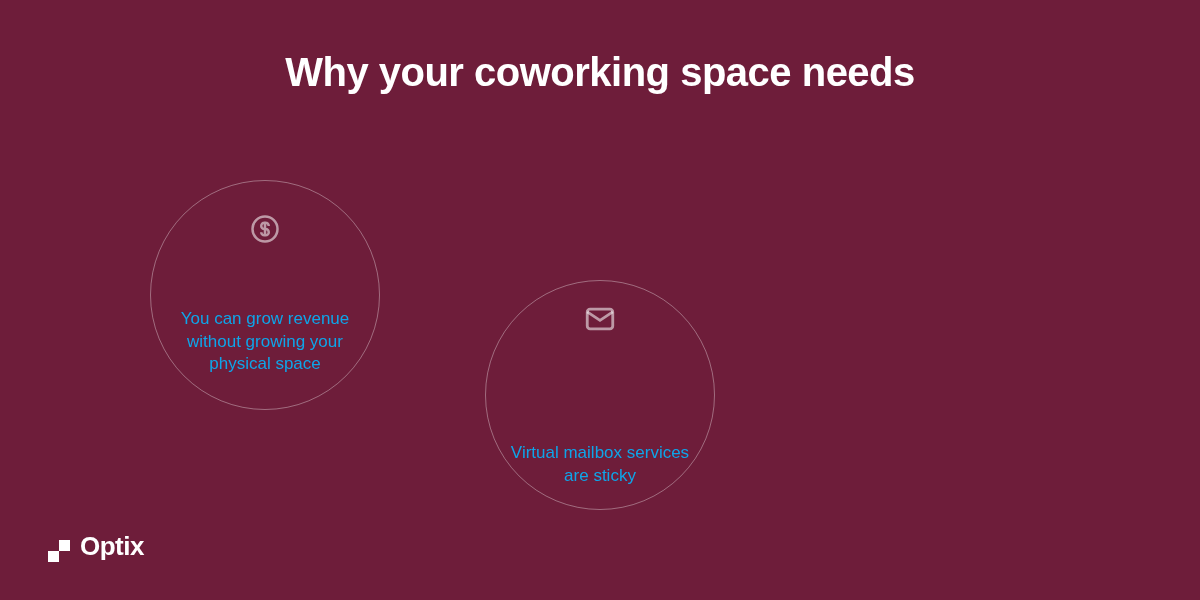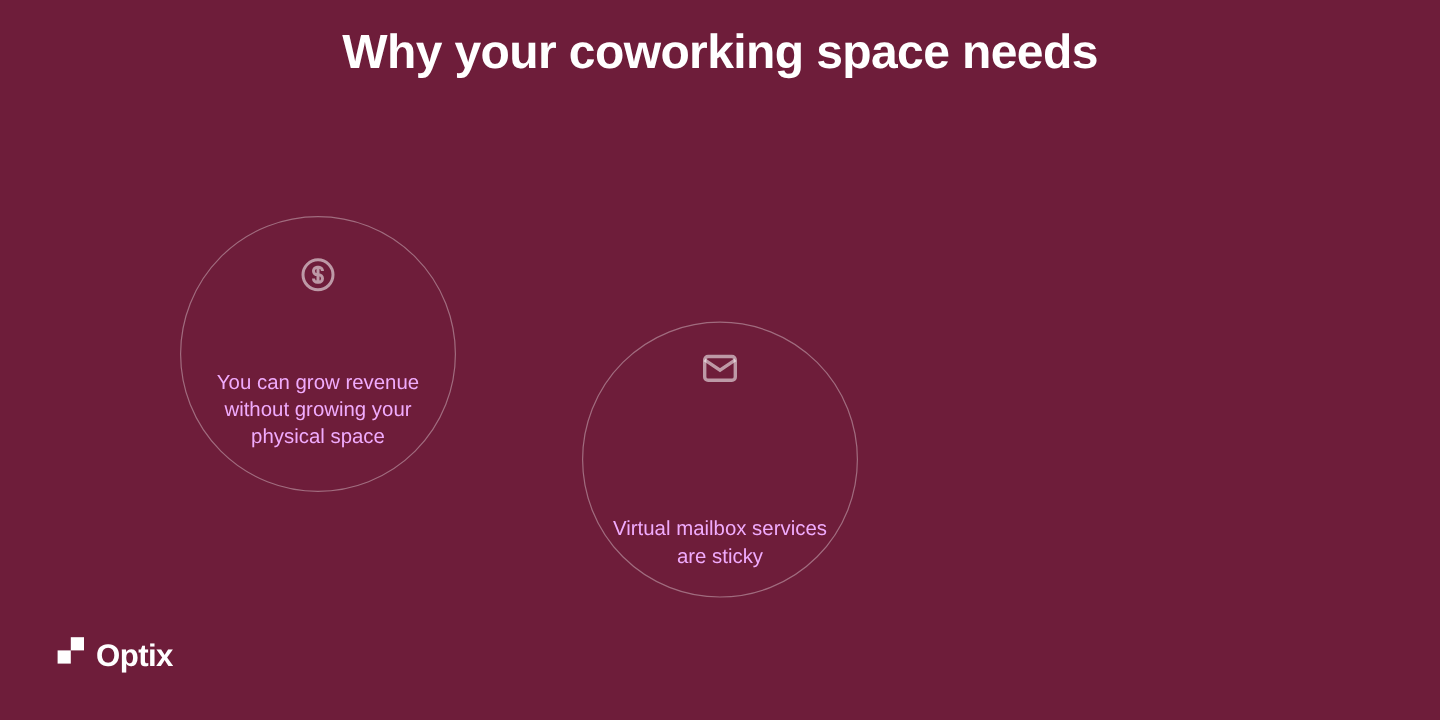--- a/index.html
+++ b/index.html
@@ -10,21 +10,21 @@
     font-family: -apple-system, BlinkMacSystemFont, "Segoe UI", Helvetica, Arial, sans-serif;
     color: #ffffff;
     position: relative;
     overflow: hidden;
   }
   .heading {
     text-align: center;
     font-size: 40px;
     font-weight: 700;
     line-height: 1.2;
-    padding-top: 20px;
+    padding-top: 48px;
     letter-spacing: -0.5px;
   }
   .circles {
     position: absolute;
     left: 0;
     right: 0;
     top: 160px;
     height: 380px;
   }
   .circle {
@@ -43,34 +43,34 @@
   .circle .icon {
     color: rgba(255,255,255,0.55);
     margin-bottom: 18px;
     display: flex;
     align-items: center;
     justify-content: center;
   }
   .circle .label {
     font-size: 17px;
     line-height: 1.35;
-    color: #f0abfc;
+    color: #0ea5e9;
     font-weight: 400;
     margin-top: 46px;
   }
   .c1 { left: 150px; top: 20px; }
-  .c2 { left: 485px; top: 108px; gap: 42px; }
+  .c2 { left: 485px; top: 120px; gap: 42px; }
   .c3 { left: 820px; top: 20px; }
 
   .brand {
     position: absolute;
     left: 48px;
     bottom: 38px;
     display: flex;
-    align-items: flex-start;
+    align-items: flex-end;
     gap: 10px;
   }
   .brand-mark {
     width: 22px;
     height: 22px;
     position: relative;
   }
   .brand-mark .sq {
     position: absolute;
     width: 11px;

